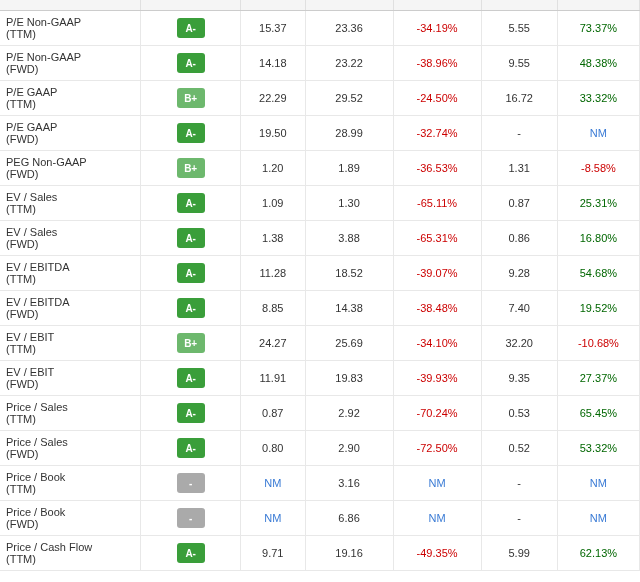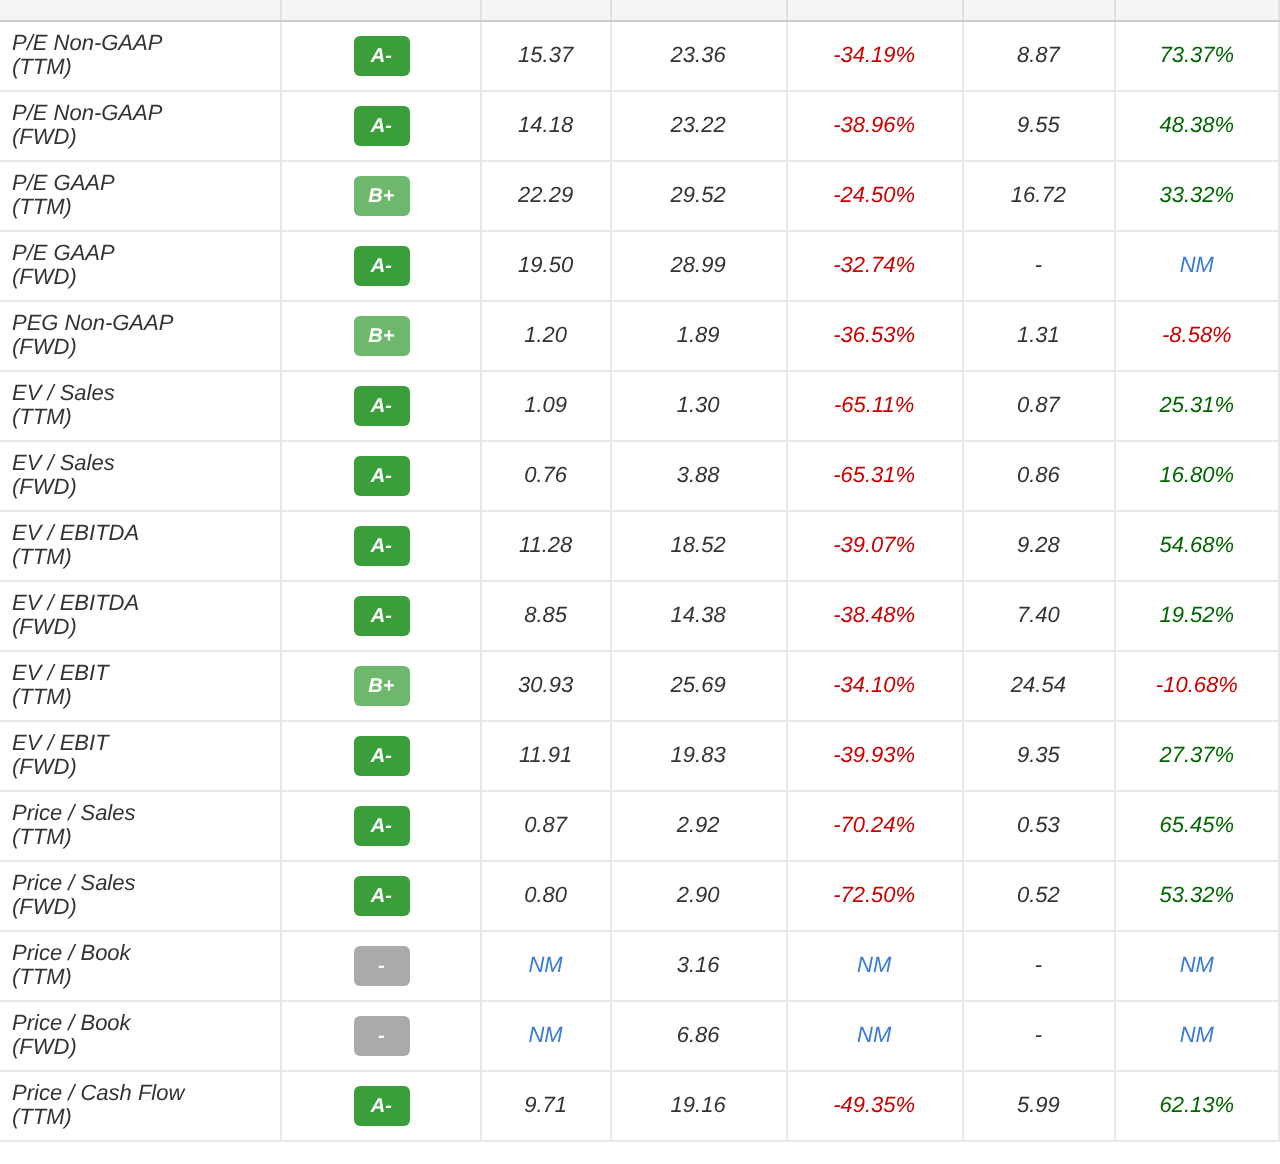--- a/index.html
+++ b/index.html
@@ -31,21 +31,20 @@
       border-bottom: 1px solid #ccc;
       border-right: 1px solid #e0e0e0;
       white-space: nowrap;
     }
     thead th:first-child {
       text-align: left;
       width: 120px;
     }
     tbody tr {
       border-bottom: 1px solid #e8e8e8;
-      font-style: italic;
     }
     tbody td {
       padding: 5px 6px;
       text-align: center;
       border-right: 1px solid #e8e8e8;
       vertical-align: middle;
     }
     tbody td:first-child {
       text-align: left;
       font-size: 11px;
@@ -93,21 +92,21 @@
         <th class="col-diff2"></th>
       </tr>
     </thead>
     <tbody id="table-body">
     <tr>
           <td style="font-weight: normal;">P/E Non-GAAP<br>(TTM)</td>
           <td style="text-align: center;"><span class="grade-badge grade-a-minus">A-</span></td>
           <td>15.37</td>
           <td>23.36</td>
           <td class="negative">-34.19%</td>
-          <td>8.87</td>
+          <td>5.55</td>
           <td class="positive">73.37%</td>
         </tr>
         <tr>
           <td style="font-weight: normal;">P/E Non-GAAP<br>(FWD)</td>
           <td style="text-align: center;"><span class="grade-badge grade-a-minus">A-</span></td>
           <td>14.18</td>
           <td>23.22</td>
           <td class="negative">-38.96%</td>
           <td>9.55</td>
           <td class="positive">48.38%</td>
@@ -144,21 +143,21 @@
           <td style="text-align: center;"><span class="grade-badge grade-a-minus">A-</span></td>
           <td>1.09</td>
           <td>1.30</td>
           <td class="negative">-65.11%</td>
           <td>0.87</td>
           <td class="positive">25.31%</td>
         </tr>
         <tr>
           <td style="font-weight: normal;">EV / Sales<br>(FWD)</td>
           <td style="text-align: center;"><span class="grade-badge grade-a-minus">A-</span></td>
-          <td>0.76</td>
+          <td>1.38</td>
           <td>3.88</td>
           <td class="negative">-65.31%</td>
           <td>0.86</td>
           <td class="positive">16.80%</td>
         </tr>
         <tr>
           <td style="font-weight: normal;">EV / EBITDA<br>(TTM)</td>
           <td style="text-align: center;"><span class="grade-badge grade-a-minus">A-</span></td>
           <td>11.28</td>
           <td>18.52</td>
@@ -171,24 +170,24 @@
           <td style="text-align: center;"><span class="grade-badge grade-a-minus">A-</span></td>
           <td>8.85</td>
           <td>14.38</td>
           <td class="negative">-38.48%</td>
           <td>7.40</td>
           <td class="positive">19.52%</td>
         </tr>
         <tr>
           <td style="font-weight: normal;">EV / EBIT<br>(TTM)</td>
           <td style="text-align: center;"><span class="grade-badge grade-b-plus">B+</span></td>
-          <td>30.93</td>
+          <td>24.27</td>
           <td>25.69</td>
           <td class="negative">-34.10%</td>
-          <td>24.54</td>
+          <td>32.20</td>
           <td class="negative">-10.68%</td>
         </tr>
         <tr>
           <td style="font-weight: normal;">EV / EBIT<br>(FWD)</td>
           <td style="text-align: center;"><span class="grade-badge grade-a-minus">A-</span></td>
           <td>11.91</td>
           <td>19.83</td>
           <td class="negative">-39.93%</td>
           <td>9.35</td>
           <td class="positive">27.37%</td>

